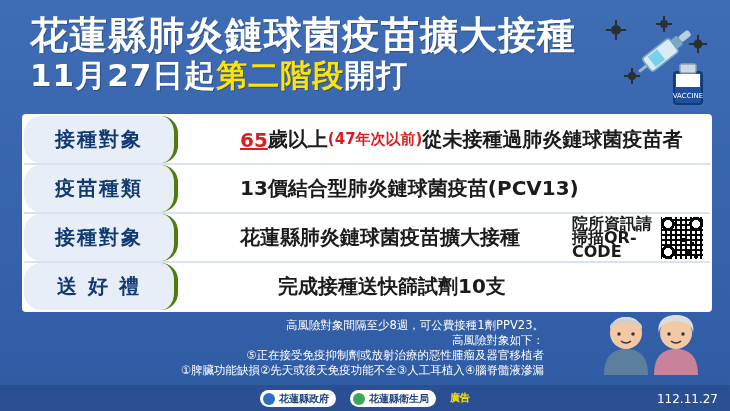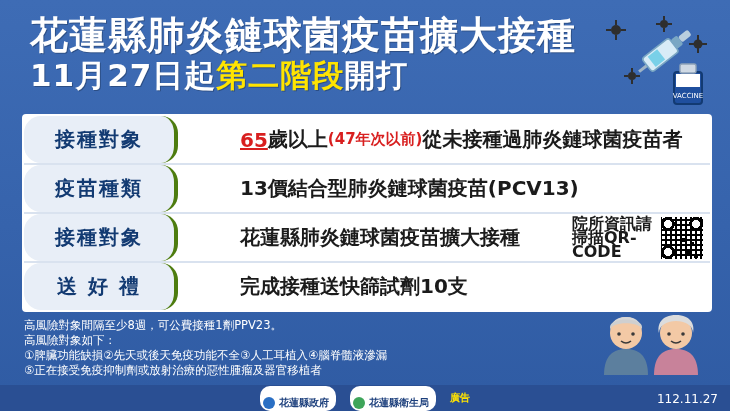--- a/index.html
+++ b/index.html
@@ -46,21 +46,21 @@
     border:2px solid #ffffff;
     border-radius:4px;
     background:#ffffff;
     overflow:hidden;
   }
   .row{
     display:flex;align-items:stretch;
     border-bottom:2px solid #d9e2ef;
     min-height:47px;
   }
-  .row:last-child{border-bottom:none;}
+  .row:last-child{border-bottom:none;gap:38px;}
   .cell-label{
     width:150px;flex:0 0 150px;
     background:#e8eef7;
     color:#123a72;
     font-size:20px;font-weight:bold;
     display:flex;align-items:center;justify-content:center;
     letter-spacing:2px;
     border-right:4px solid #4d7c0f;
     border-radius:17px;
   }
@@ -113,38 +113,38 @@
       radial-gradient(circle at 18% 82%, #fff 0 4px, transparent 4px);
   }
   .qr-code i{
     position:absolute;z-index:3;background:#000;
     width:4px;height:4px;
   }
 
   
   .notes{
     position:absolute;left:24px;top:318px;width:520px;
-    color:#ffffff;font-size:11.5px;line-height:15px;
+    color:#ffffff;font-size:11.5px;line-height:15px;text-align:right;
   }
   .notes div{white-space:nowrap;}
 
   
   .elderly{
     position:absolute;right:24px;bottom:36px;width:110px;height:72px;
   }
 
   
   .footer{
     position:absolute;left:0;bottom:0;width:730px;height:26px;
     background:#2a4f93;
     display:flex;align-items:center;justify-content:center;gap:14px;
   }
   .logo{
     display:flex;align-items:center;gap:4px;
-    background:#ffffff;border-radius:10px;padding:10px 7px 1px 3px;
+    background:#ffffff;border-radius:10px;padding:2px 7px 1px 3px;
     font-size:10px;color:#1c3f7c;font-weight:bold;white-space:nowrap;
   }
   .logo-dot{
     width:12px;height:12px;border-radius:50%;
     background:#2a6fc4;display:inline-block;flex:0 0 12px;
   }
   .logo-dot.green{background:#3ea55a;}
   .footer-tag{
     font-size:10px;color:#ffe400;font-weight:bold;
   }
@@ -244,22 +244,22 @@
     <div class="row">
       <div class="cell-label">送 好 禮</div>
       <div class="cell-value">完成接種送快篩試劑10支</div>
     </div>
 
   </div>
 
   <div class="notes">
     <div>高風險對象間隔至少8週，可公費接種1劑PPV23。</div>
     <div>高風險對象如下：</div>
+    <div>⑤正在接受免疫抑制劑或放射治療的惡性腫瘤及器官移植者</div>
     <div>①脾臟功能缺損②先天或後天免疫功能不全③人工耳植入④腦脊髓液滲漏</div>
-    <div>⑤正在接受免疫抑制劑或放射治療的惡性腫瘤及器官移植者</div>
   </div>
 
   <div class="elderly">
     <svg width="110" height="72" viewBox="0 0 110 72">
 
       <g>
         <path d="M8 72 C8 52 18 46 30 46 C42 46 52 52 52 72 Z" fill="#5c7f9e"></path>
         <circle cx="30" cy="30" r="16" fill="#f3c9a5"></circle>
         <path d="M14 28 C14 16 46 16 46 28 C46 22 42 14 30 14 C18 14 14 22 14 28 Z" fill="#d8d8d8"></path>
         <path d="M14 27 C14 18 46 18 46 27 L46 24 C46 14 14 14 14 24 Z" fill="#cfcfcf"></path>

